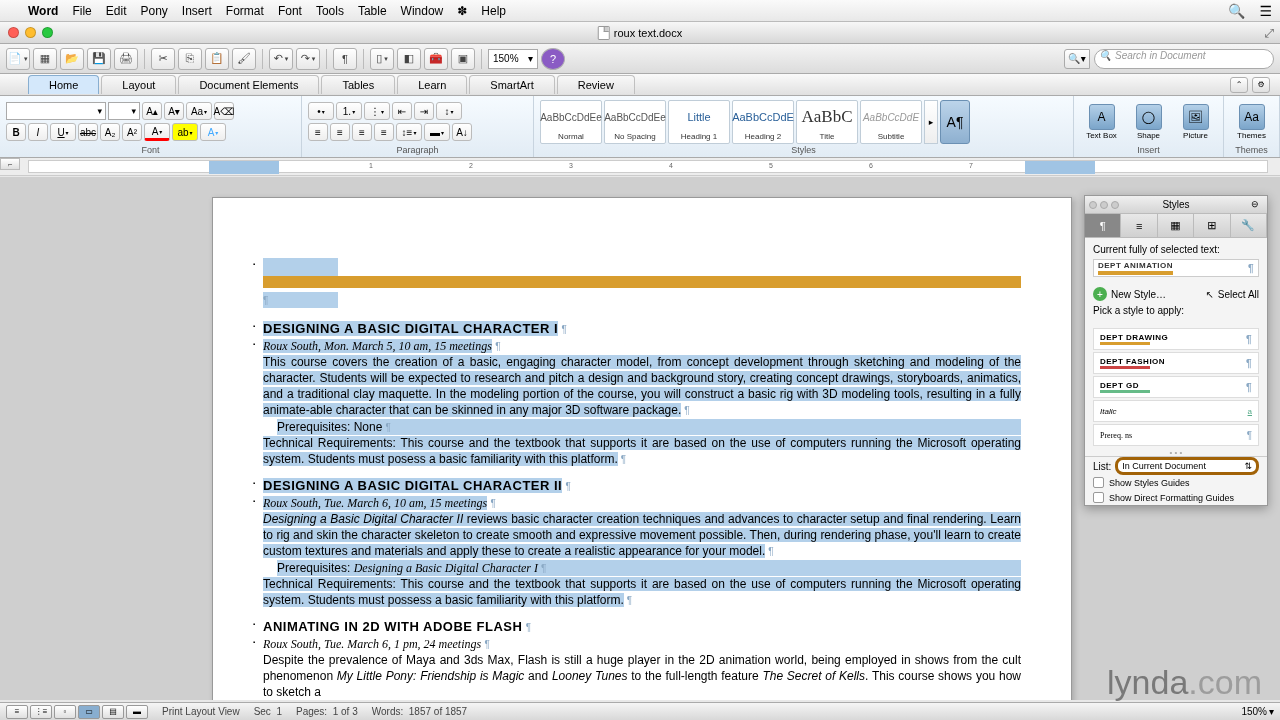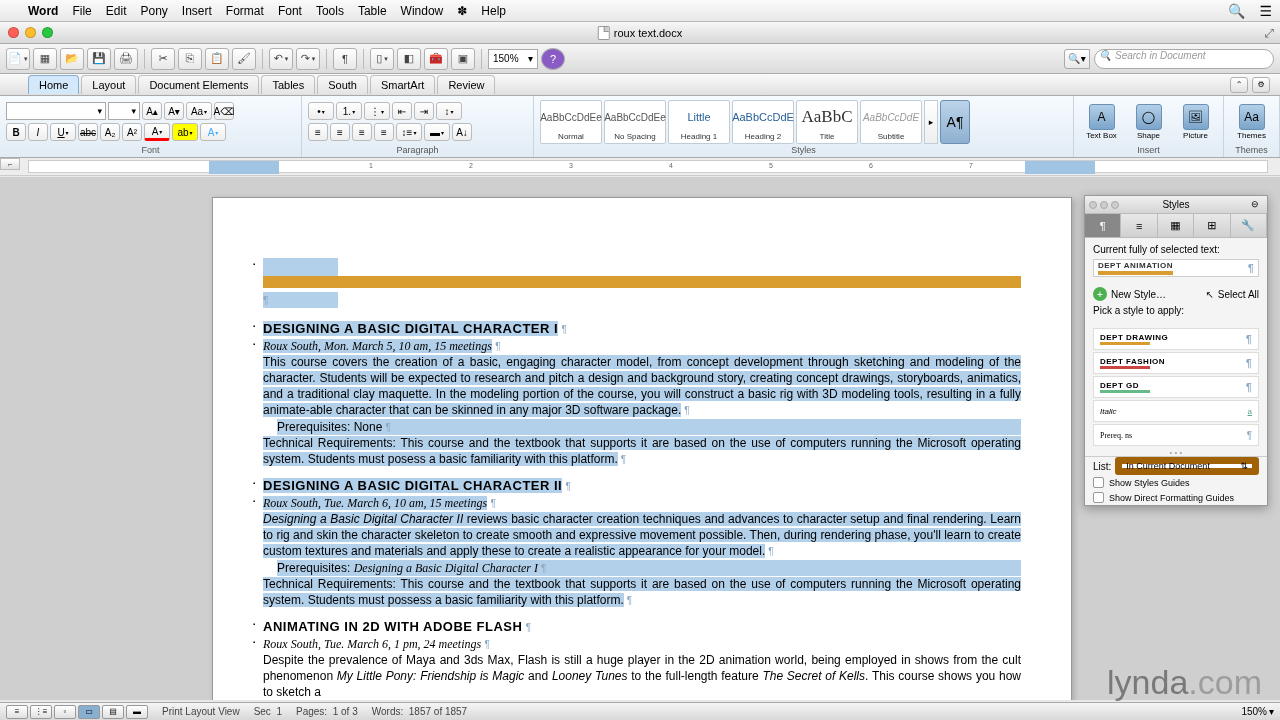--- a/index.html
+++ b/index.html
@@ -28,21 +28,21 @@
 .tbtn.dd::after { content:"▾"; font-size:7px; margin-left:2px; }
 .tsep { width:1px; height:20px; background:#bbb; margin:0 3px; }
 .zoom-box { width:50px; height:20px; background:#fff; border:1px solid #aaa; font-size:10px; display:flex; align-items:center; padding:0 4px; justify-content:space-between; }
 .search-box { margin-left:auto; display:flex; align-items:center; }
 .search-drop { width:26px; height:20px; background:linear-gradient(#fff,#e8e8e8); border:1px solid #aaa; border-radius:3px 0 0 3px; display:flex; align-items:center; justify-content:center; font-size:10px; }
 .search-input { width:180px; height:20px; border:1px solid #aaa; border-radius:10px; padding:0 8px 0 20px; font-size:10px; position:relative; background:#fff; display:flex; align-items:flex-start; color:#999; margin-left:4px;font-style:italic; }
 .search-input::before { content:"🔍"; position:absolute; left:4px; font-size:10px; }
 
 
 .ribbon-tabs { height:22px; background:linear-gradient(#fafafa,#e0e0e0); border-bottom:1px solid #aaa; display:flex; align-items:center; padding:0 10px; font-size:11px; }
-.ribbon-tab { padding:3px 10px; border:1px solid transparent; border-radius:4px 4px 0 0; margin-right:2px; background:linear-gradient(#f8f8f8,#e4e4e4); border:1px solid #c0c0c0; border-bottom:none; }
+.ribbon-tab { padding:3px 20px; border:1px solid transparent; border-radius:4px 4px 0 0; margin-right:2px; background:linear-gradient(#f8f8f8,#e4e4e4); border:1px solid #c0c0c0; border-bottom:none; }
 .ribbon-tab.active { background:#d4e8fb; border:1px solid #88aed0; border-bottom:none; }
 .ribbon-collapse { margin-left:auto; display:flex; gap:4px; }
 .rcol-btn { width:18px; height:16px; background:linear-gradient(#fff,#e0e0e0); border:1px solid #b0b0b0; border-radius:3px; font-size:8px; display:flex; align-items:center; justify-content:center; }
 
 
 .ribbon { height:62px; background:linear-gradient(#f6fbff,#e2ecf5); border-bottom:1px solid #aaa; display:flex; font-size:10px; }
 .rgroup { display:flex; flex-direction:column; padding:2px 6px; border-right:1px solid #c8d4df; }
 .rgroup-label { text-align:center; font-size:9px; color:#555; margin-top:auto; }
 .rgroup-body { display:flex; gap:2px; align-items:center; flex:1; }
 
@@ -103,21 +103,21 @@
 .sp-current { height:18px; background:#fff; border:1px solid #ccc; padding:2px 4px; font-size:8px; font-weight:bold; letter-spacing:0.5px; color:#333; display:flex; align-items:center; justify-content:space-between; }
 .sp-current-bar { height:4px; background:#d89d2e; margin-top:1px; }
 .sp-newrow { display:flex; align-items:center; gap:4px; padding:4px 8px; font-size:10px; }
 .sp-newrow .plus { width:14px; height:14px; border-radius:50%; background:#4caf50; color:#fff; display:flex; align-items:center; justify-content:center; font-size:10px; }
 .sp-newrow .ptr { margin-left:auto; font-size:10px; }
 .sp-stylerow { height:22px; background:#fff; border:1px solid #ddd; margin:2px 0; padding:2px 6px; font-size:8px; display:flex; align-items:center; justify-content:space-between; }
 .sp-stylerow.gold { font-weight:bold; letter-spacing:0.5px; }
 .sp-stylerow-bar { height:3px; margin-top:0px; }
 .sp-stylerow .stxt { display:flex; flex-direction:column; }
 .sp-list-row { padding:0 8px; display:flex; align-items:center; gap:4px; border-top:1px solid #ccc; }
-.sp-list-sel { flex:1; height:18px; background:#fff; border:7px solid #a16207; border-radius:3px; font-size:9px; padding:0 4px; display:flex; align-items:center; justify-content:space-between; }
+.sp-list-sel { flex:1; height:18px; background:#fff; border:3px solid #a16207; border-radius:8px; font-size:9px; padding:0 4px; display:flex; align-items:center; justify-content:space-between; }
 .sp-check { display:flex; align-items:center; gap:5px; padding:2px 8px; font-size:9px; }
 .sp-ck { width:11px; height:11px; border:1px solid #999; border-radius:2px; background:#fff; }
 .sp-scroll { max-height:130px; overflow:hidden; padding:0 8px; position:relative; }
 
 
 .statusbar { position:absolute; bottom:0; left:0; right:0; height:18px; background:linear-gradient(#f5f5f5,#d8d8d8); border-top:1px solid #aaa; display:flex; align-items:center; font-size:10px; padding:0 6px; gap:2px; }
 .sbtn { width:22px; height:14px; border:1px solid #999; background:linear-gradient(#fff,#e0e0e0); border-radius:2px; display:flex; align-items:center; justify-content:center; font-size:8px; }
 .sbtn.active { background:#88aed0; }
 .sb-label { margin-left:12px; color:#444; }
 .sb-zoom { margin-left:auto; display:flex; align-items:center; gap:2px; }
@@ -196,21 +196,21 @@
       </div>
   </div>
 </div>
 
 <div class="ribbon-tabs">
   <span style="width:18px"></span>
   <div class="ribbon-tab active">Home</div>
   <div class="ribbon-tab">Layout</div>
   <div class="ribbon-tab">Document Elements</div>
   <div class="ribbon-tab">Tables</div>
-  <div class="ribbon-tab">South</div>
+  <div class="ribbon-tab">Learn</div>
   <div class="ribbon-tab">SmartArt</div>
   <div class="ribbon-tab">Review</div>
   <div class="ribbon-collapse">
     <div class="rcol-btn">⌃</div>
     <div class="rcol-btn">⚙</div>
   </div>
 </div>
 
 <div class="ribbon">
 

